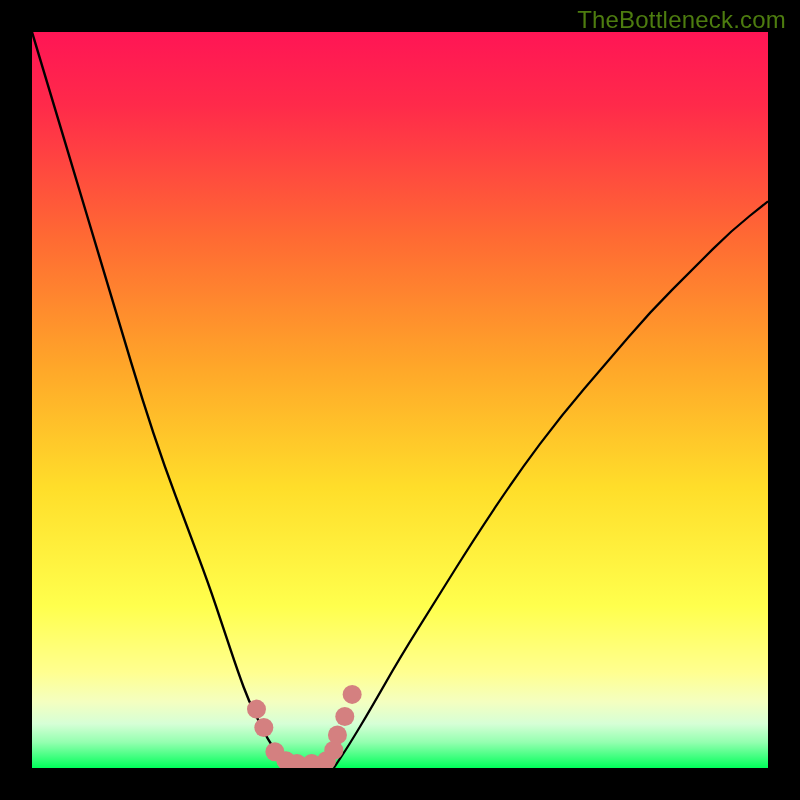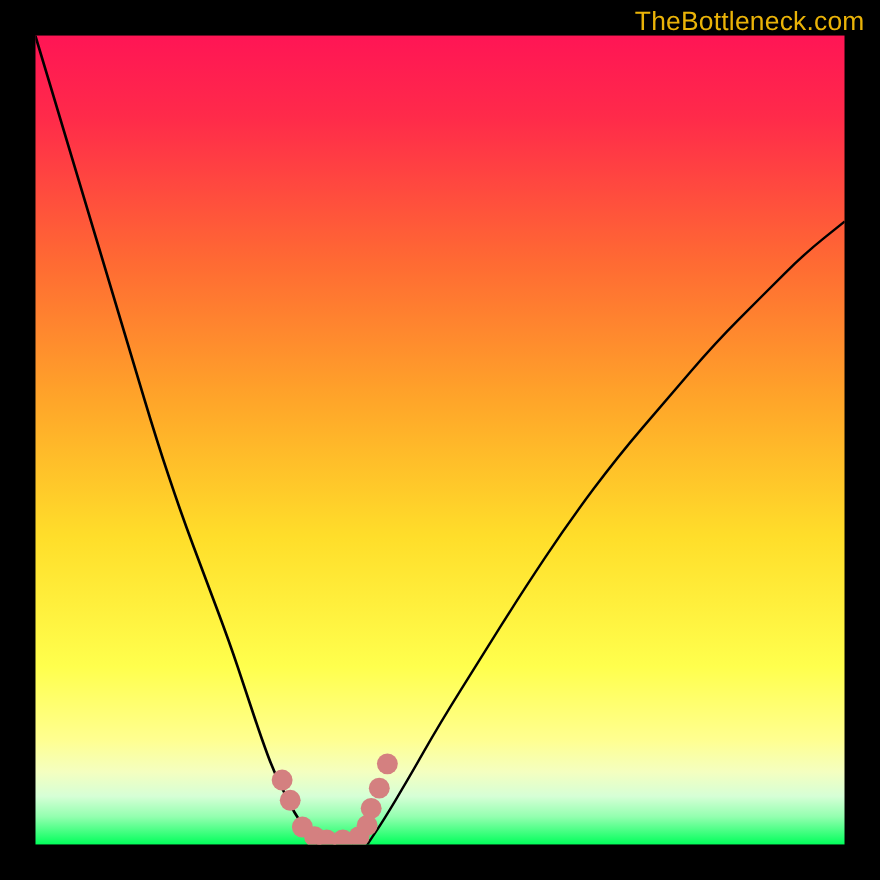--- a/index.html
+++ b/index.html
@@ -28,21 +28,21 @@
     overflow: hidden;
   }
   .gradient-bg {
     position: absolute;
     inset: 0;
   }
   .watermark {
     position: absolute;
     top: 6px;
     right: 14px;
-    color: #eab308;
+    color: #4d7c0f;
     font-size: 24px;
     letter-spacing: 0.2px;
     font-weight: 400;
     user-select: none;
   }
   svg.curve-layer {
     position: absolute;
     inset: 0;
   }
 </style>

